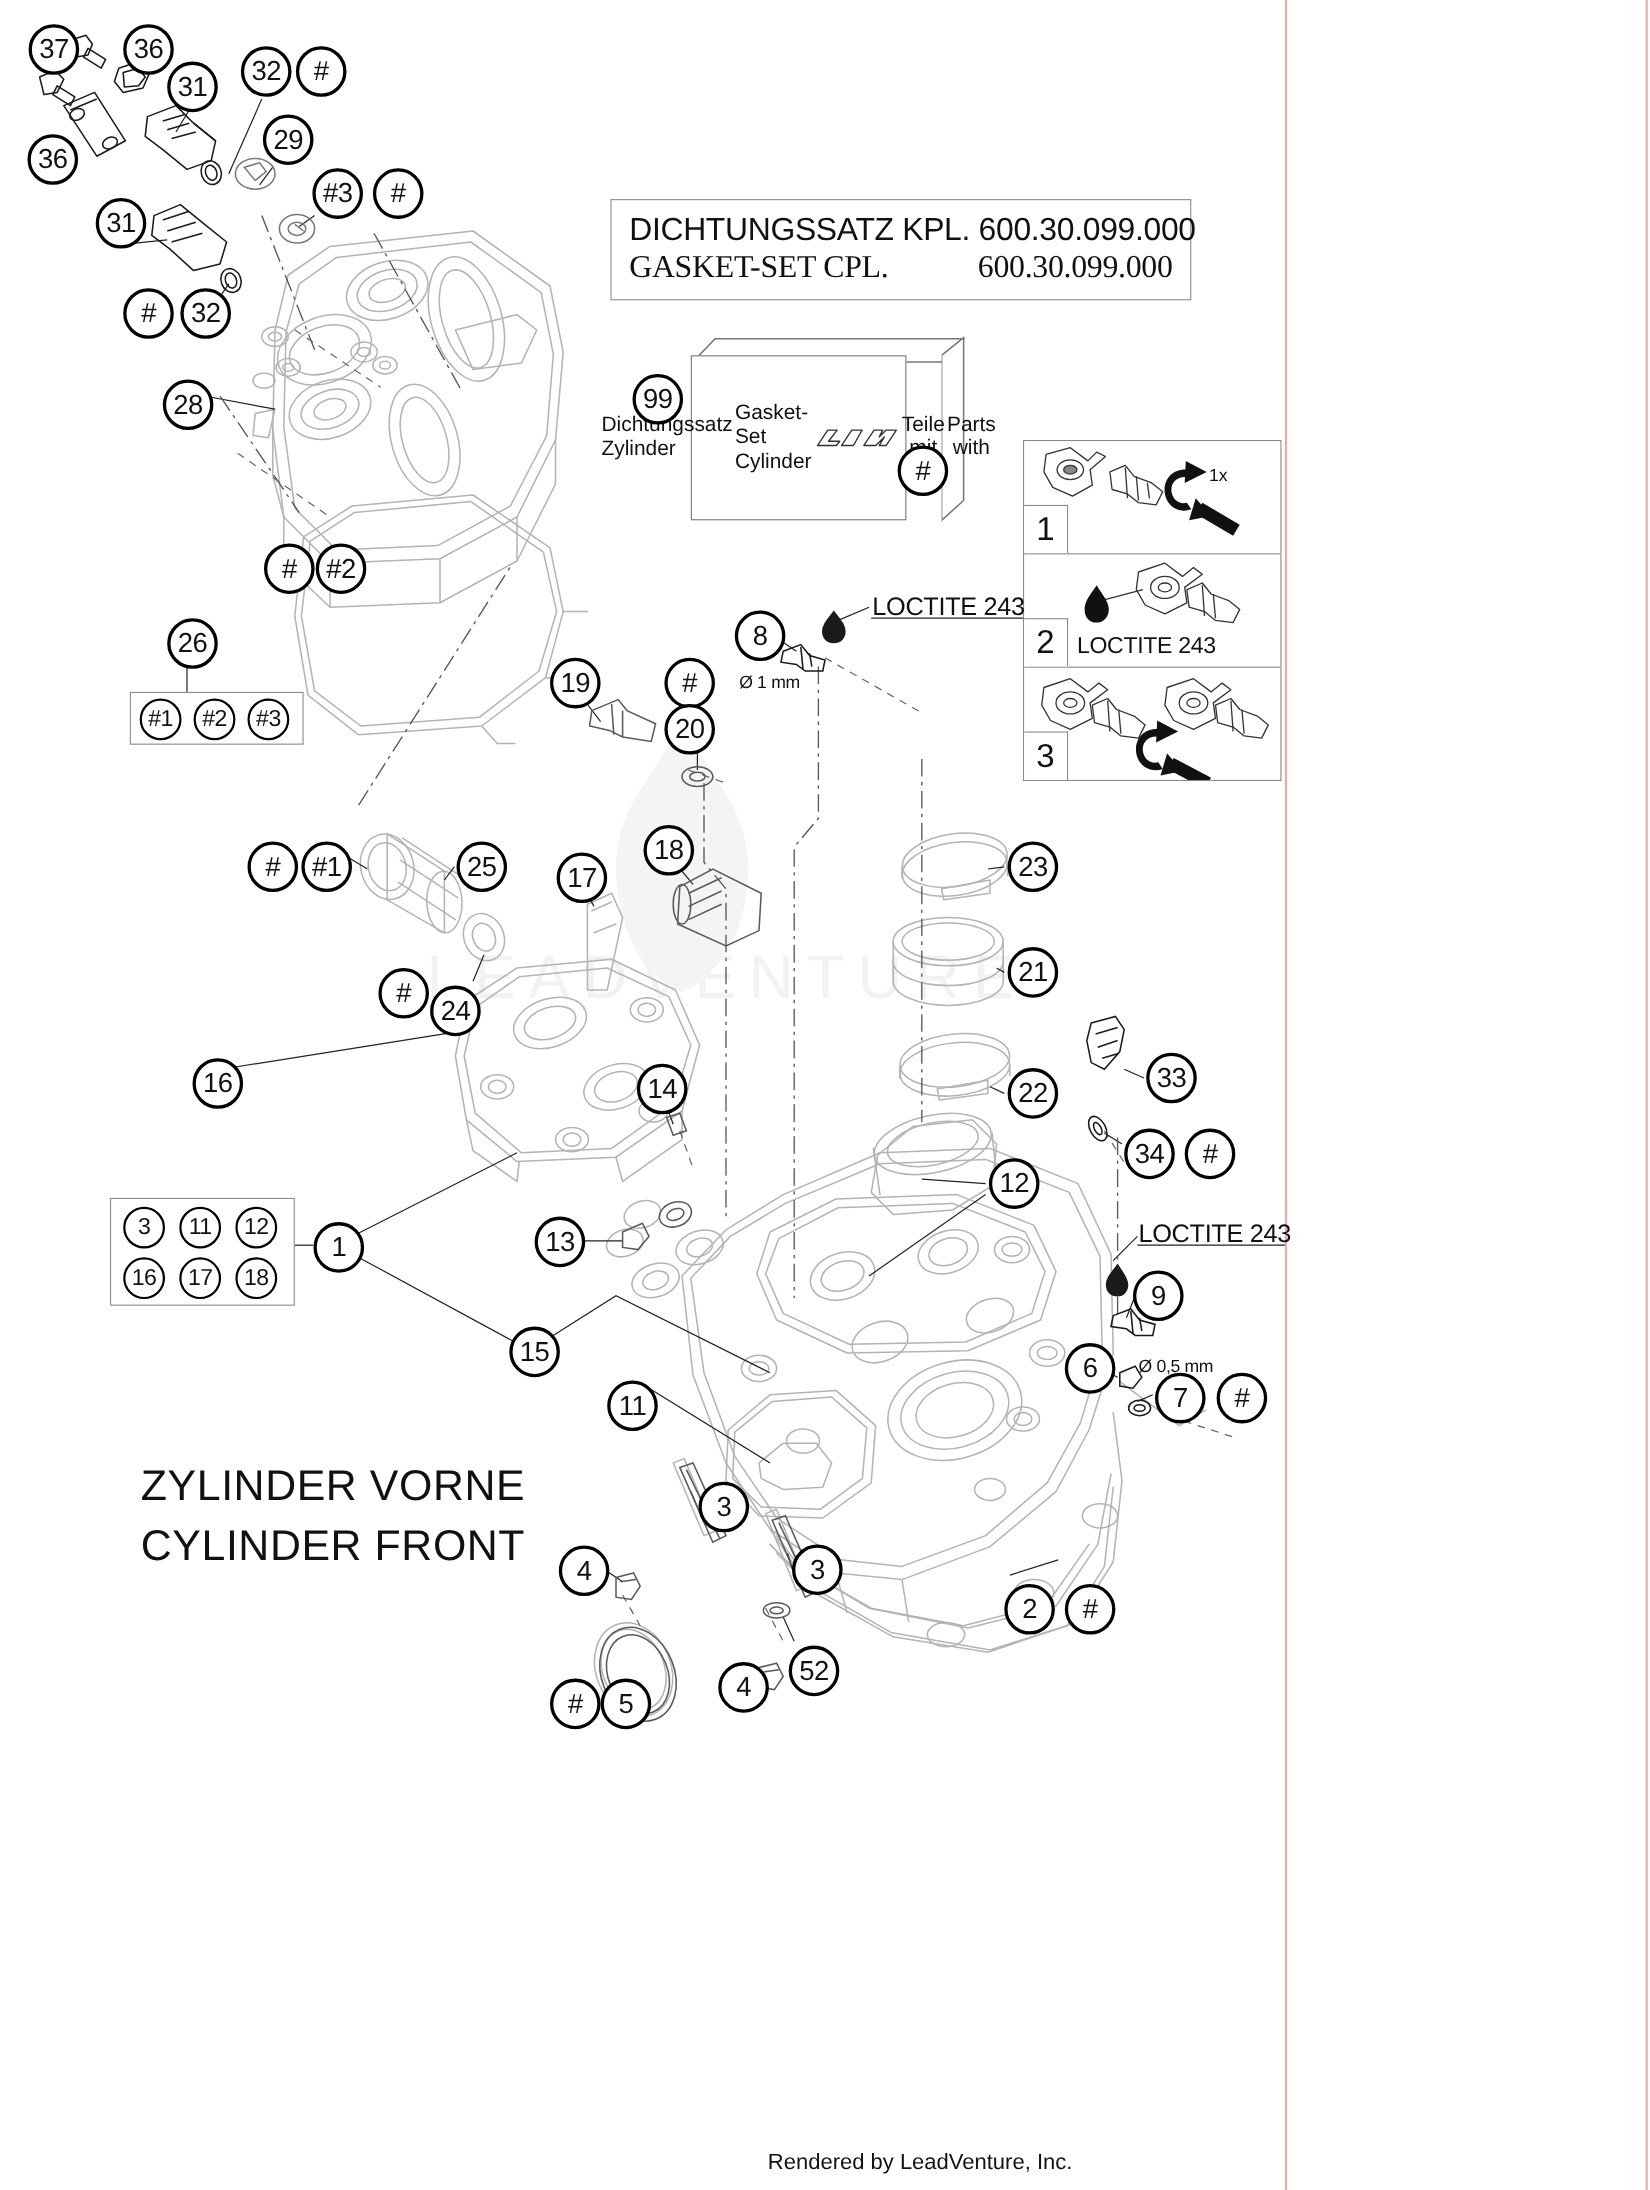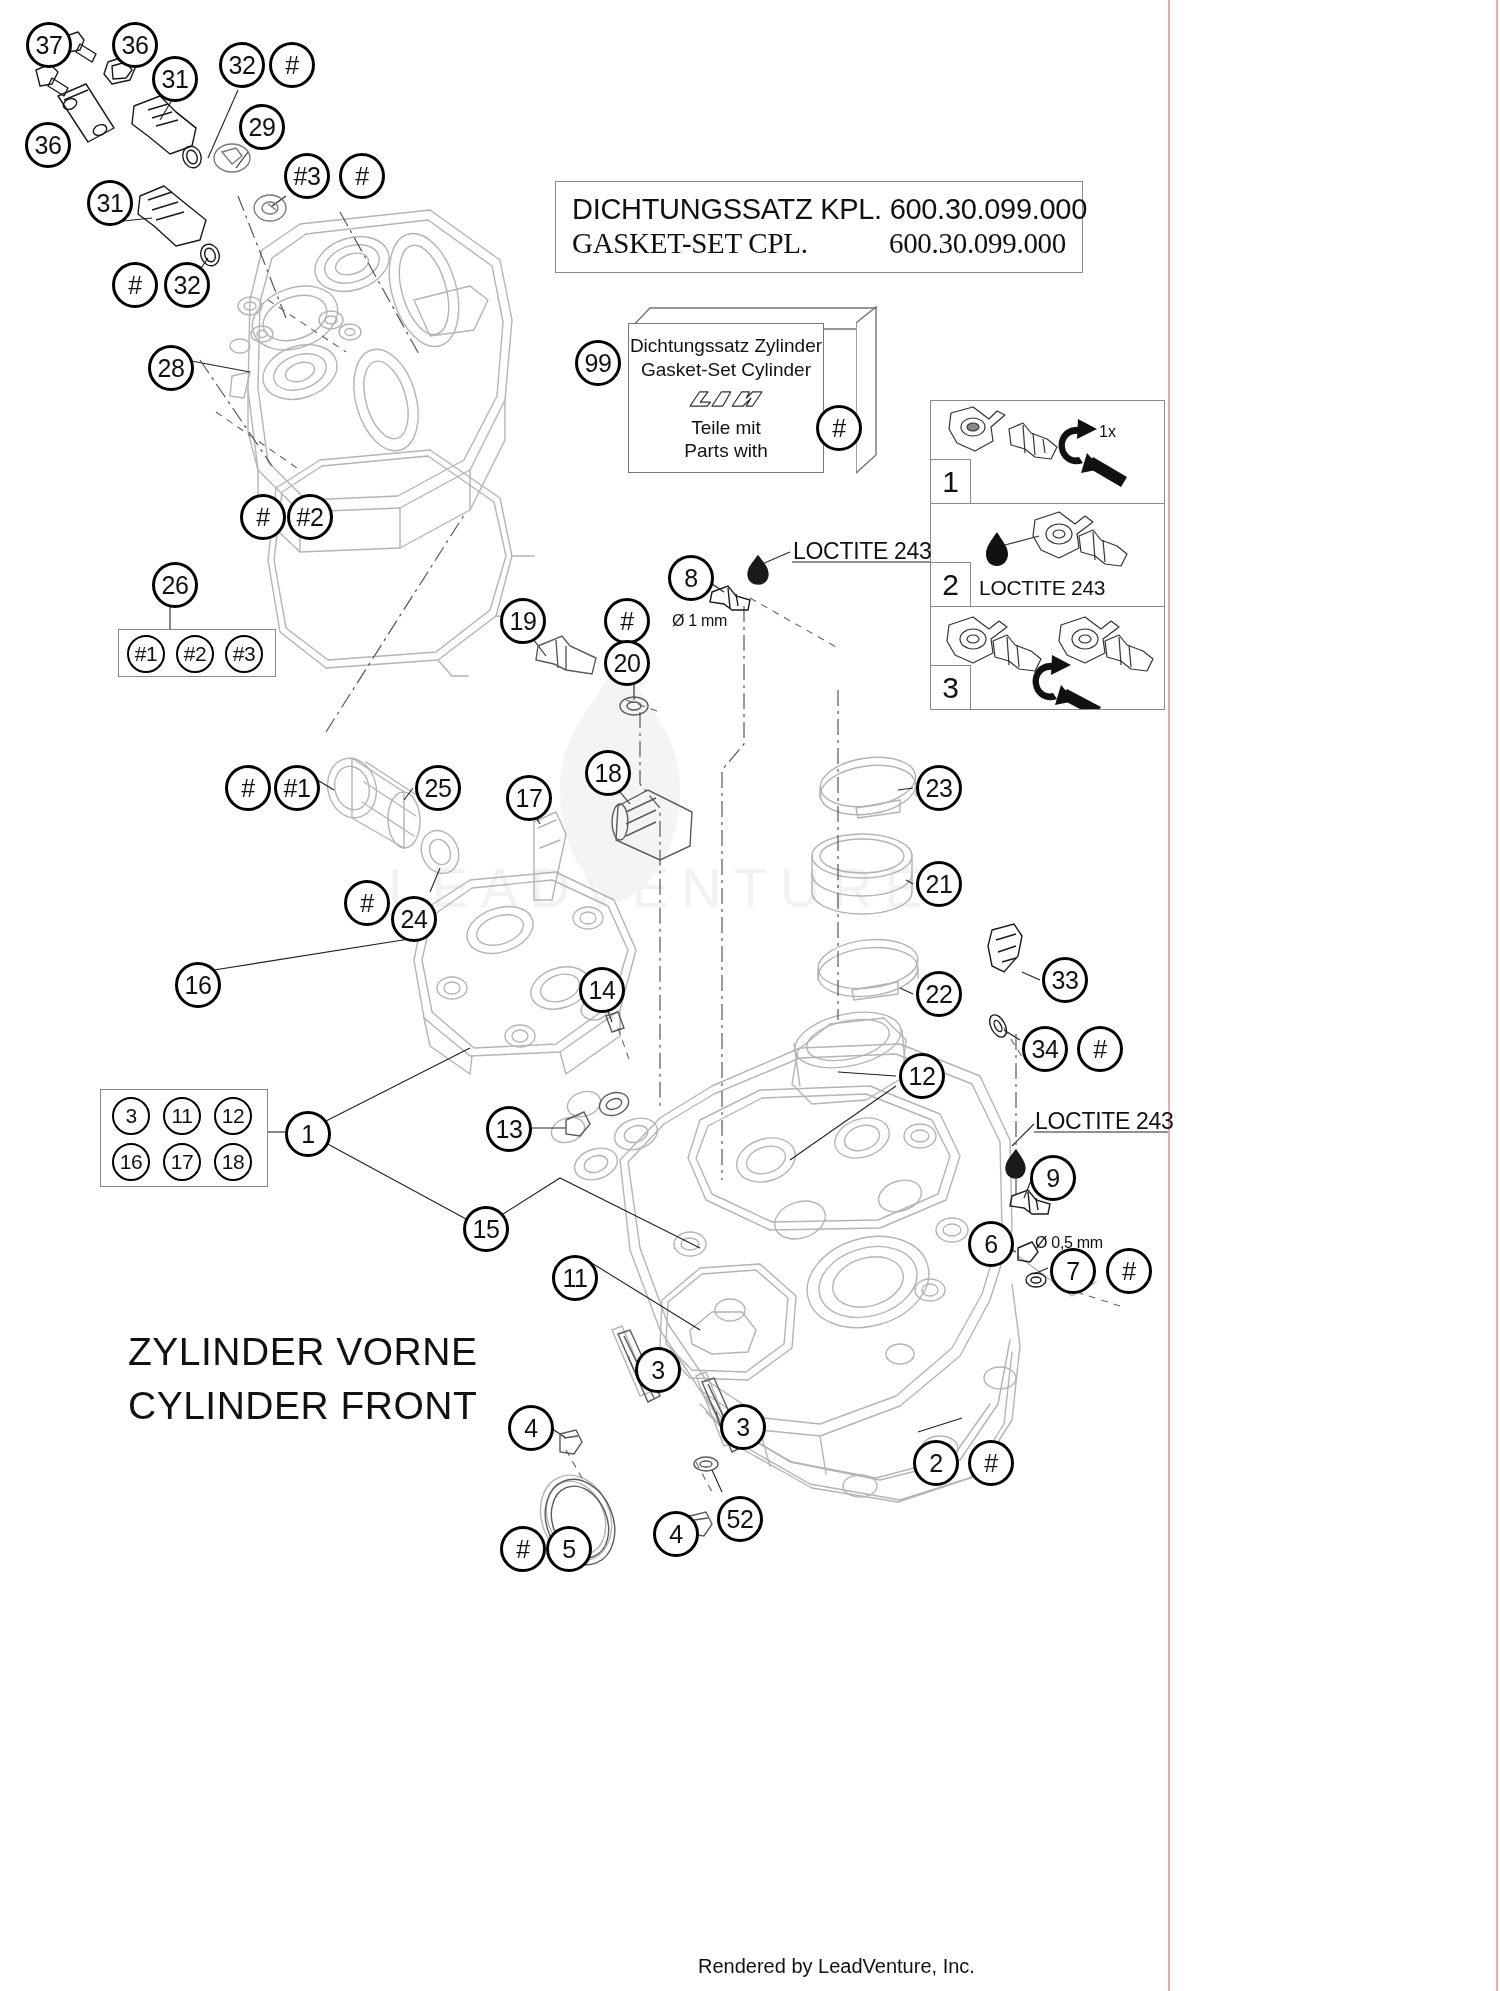--- a/index.html
+++ b/index.html
@@ -73,21 +73,21 @@
     line-height:1.25;
     text-align:center;
   }
   .partbox .row2{display:flex;justify-content:space-between;font-family:Liberation Serif, serif;}
 
   
   .carton{position:absolute;z-index:24;}
   .carton .face{
     position:absolute;left:0;top:18px;width:196px;height:150px;
     border:1.5px solid #777;background:#fff;box-sizing:border-box;
-    display:flex;flex-direction:column;align-items:center;justify-content:center;
+    display:flex;align-items:center;justify-content:center;
     gap:2px;
   }
   .carton .lid{
     position:absolute;left:0;top:0;width:228px;height:20px;
   }
   .carton .side{position:absolute;left:228px;top:0;width:22px;height:168px;}
   .carton .l1{font-size:19px;}
   .carton .l2{font-size:19px;}
   .carton .teile{font-size:19px;line-height:1.1;text-align:center;}
   .ktm-logo{

